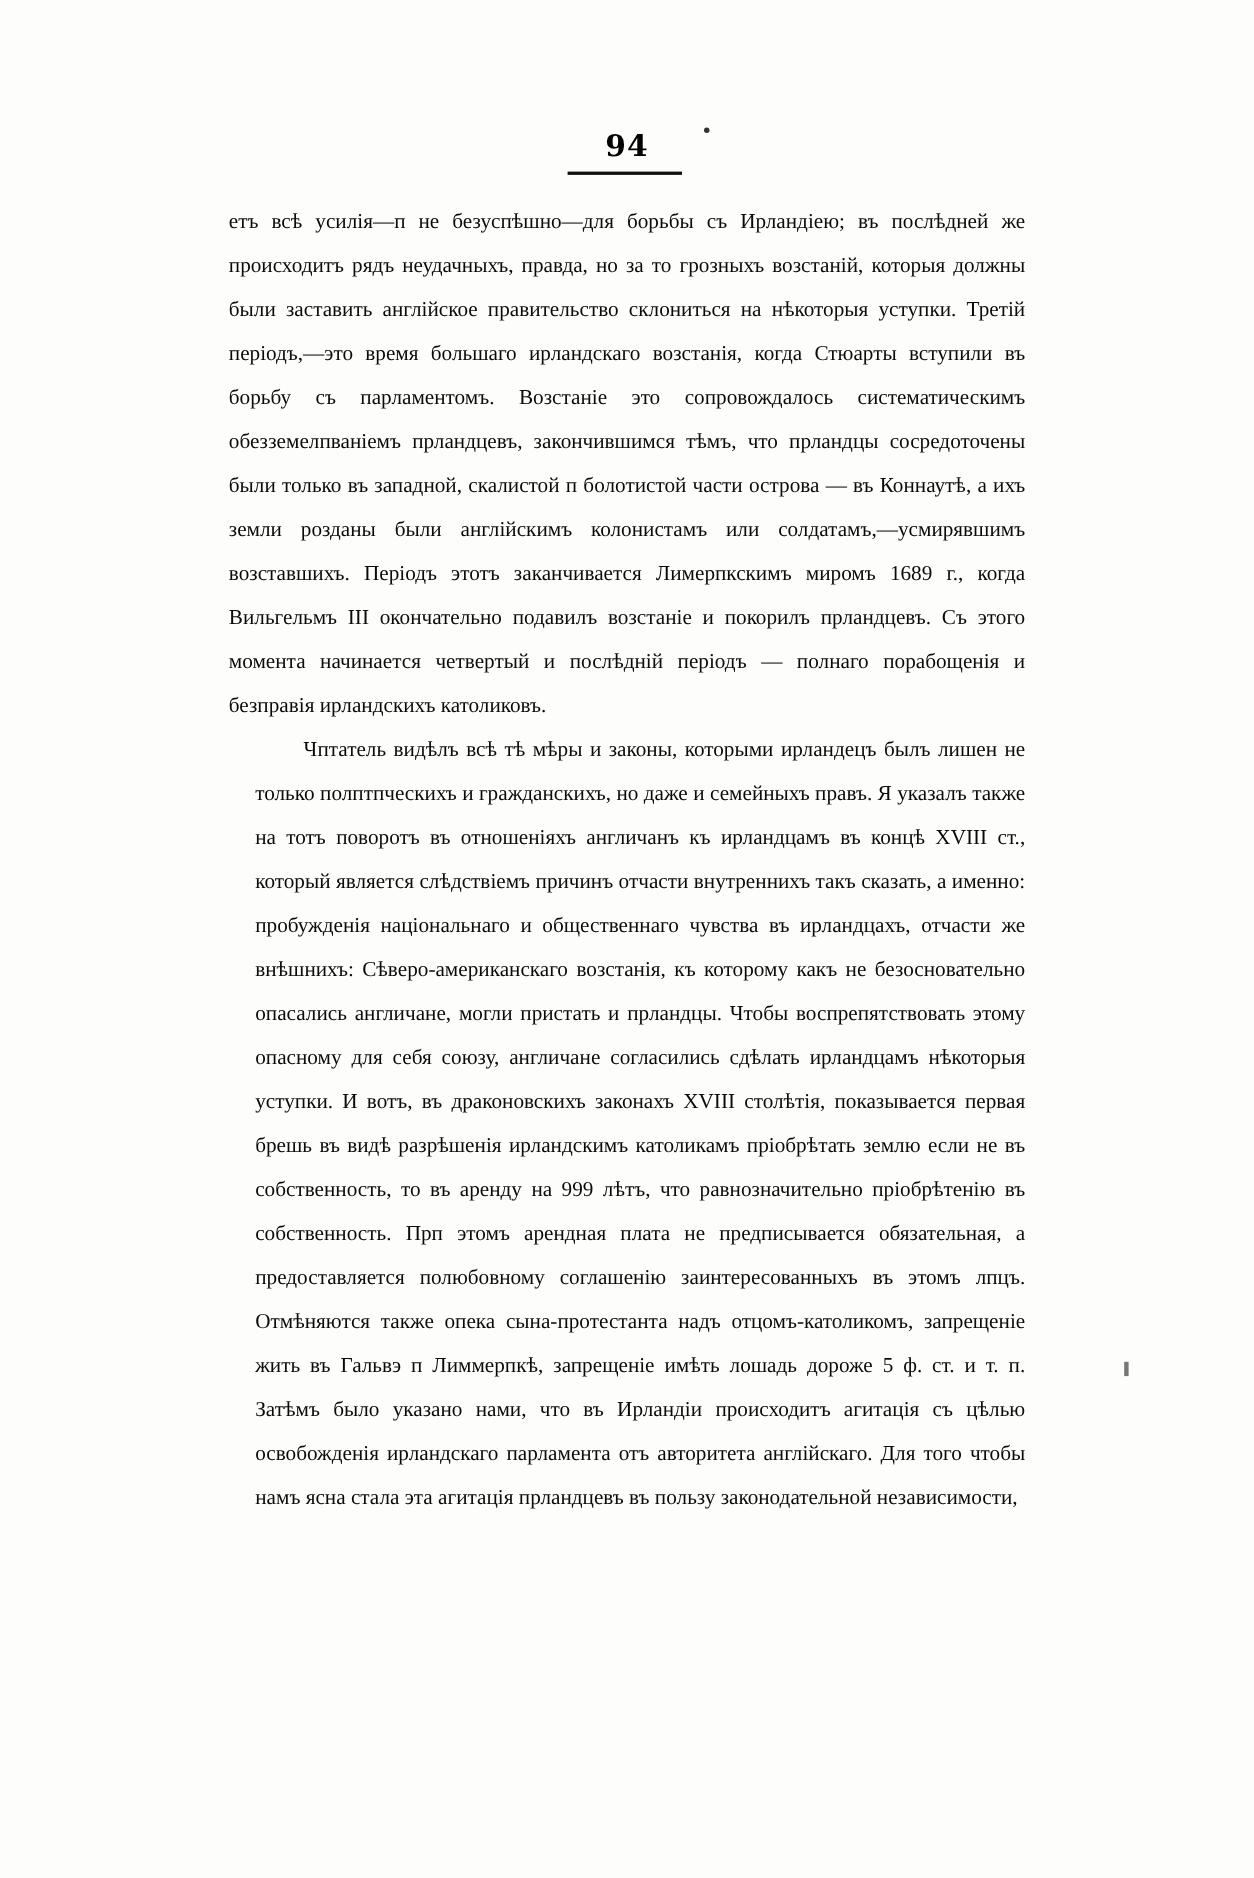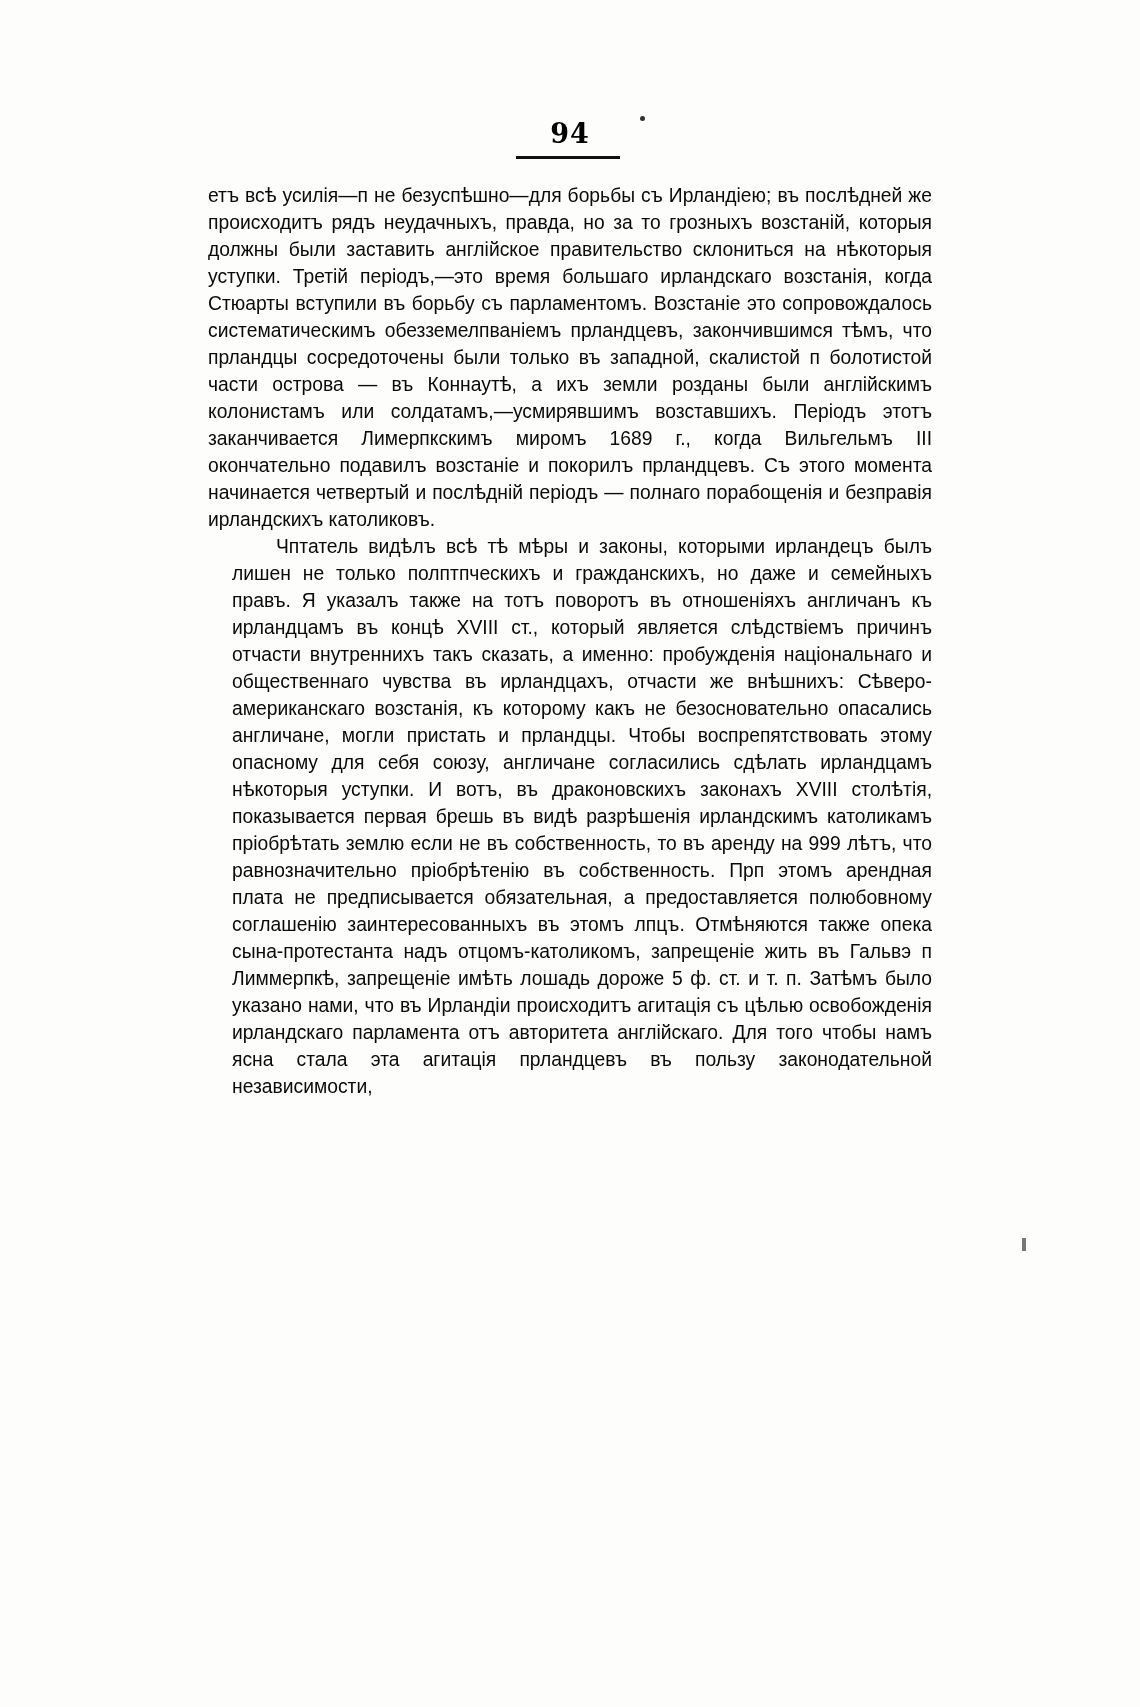--- a/index.html
+++ b/index.html
@@ -62,23 +62,23 @@
     height: 13px;
     background: #777;
   }
   .body-text {
     position: absolute;
     top: 182px;
     left: 208px;
     width: 724px;
   }
   .para {
-    font-family: Liberation Sans, sans-serif;
+    font-family: Liberation Serif, serif;
     font-size: 19.3px;
-    line-height: 27px;
+    line-height: 40px;
     text-align: justify;
     text-justify: inter-word;
     color: #0a0a0a;
     margin: 0;
     -webkit-font-smoothing: none;
   }
   .para + .para {
     margin-top: 0;
   }
   .para.indent {

